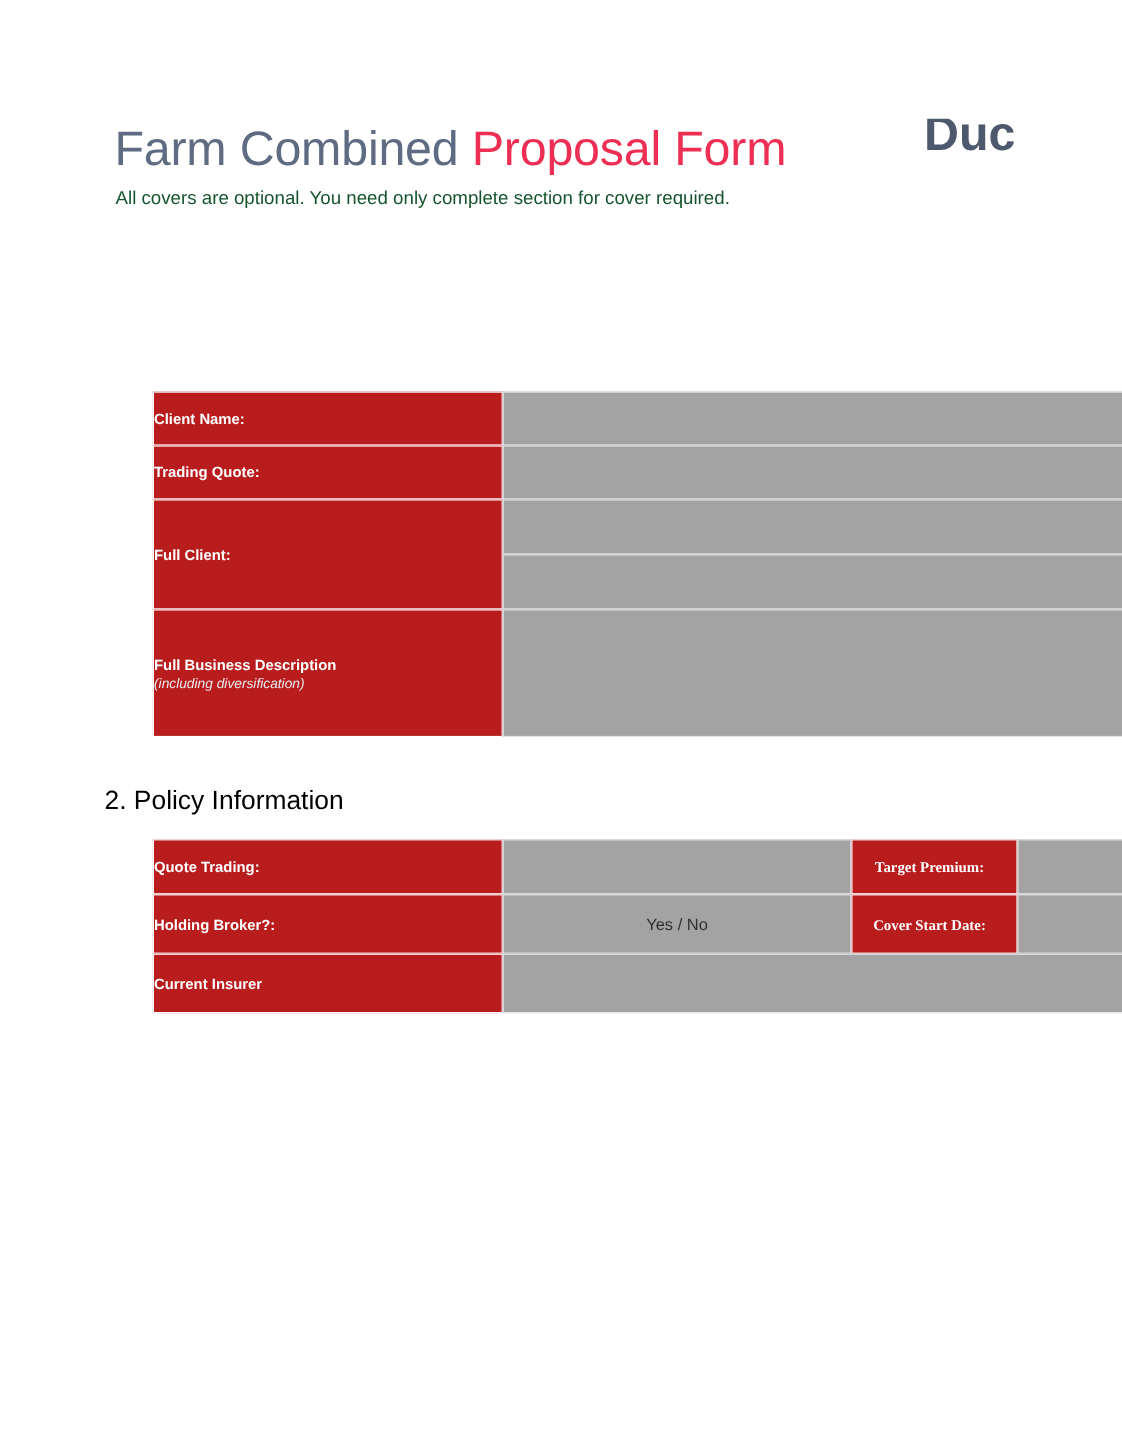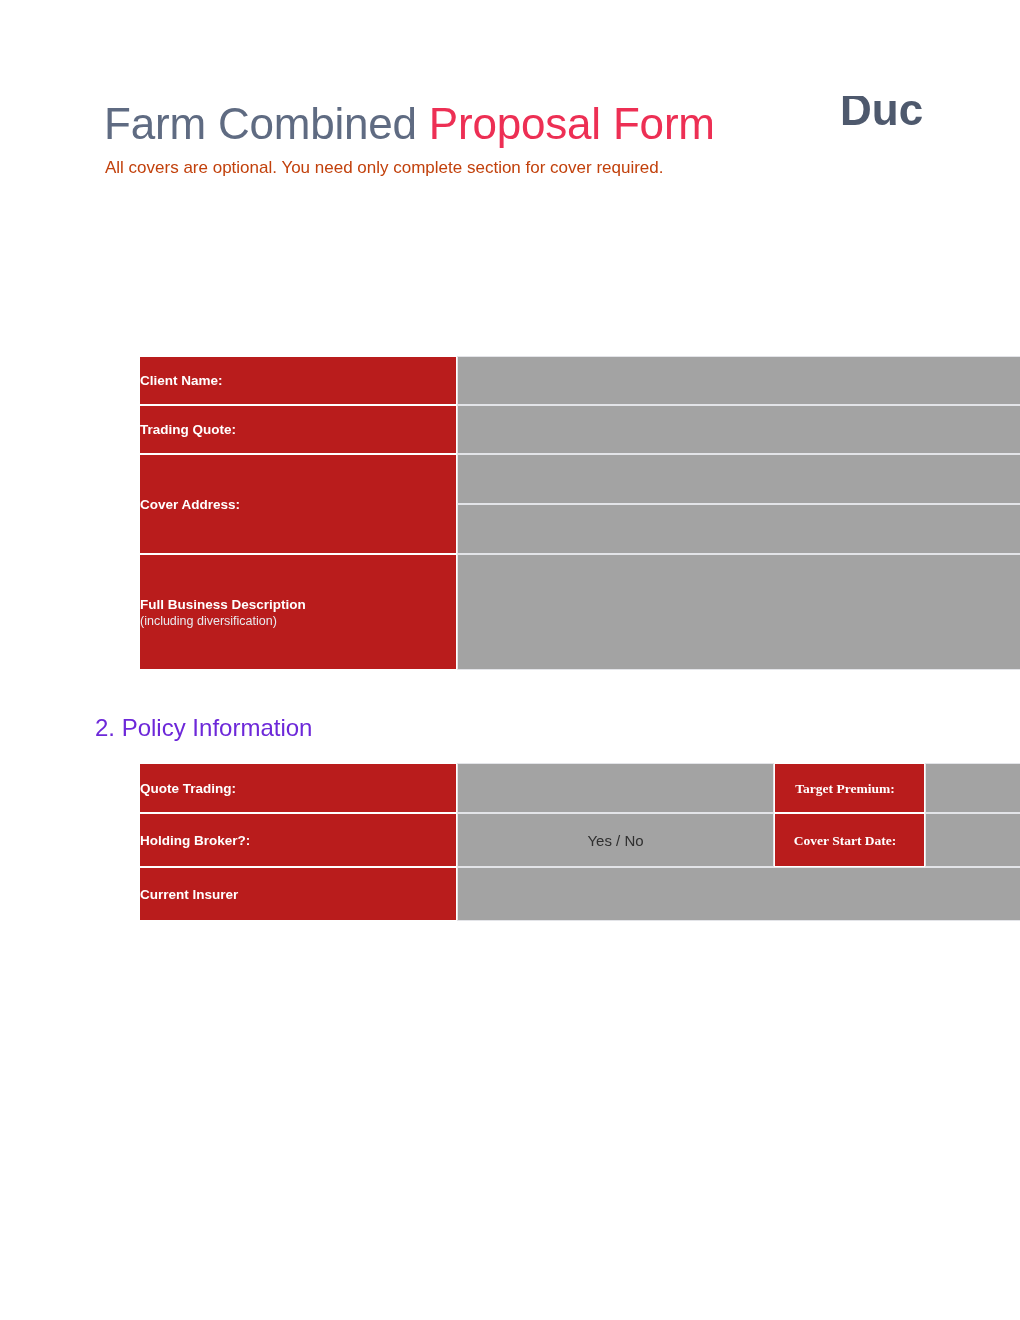--- a/index.html
+++ b/index.html
@@ -14,21 +14,21 @@
     font-family: "Liberation Sans", sans-serif;
     color: #5f6b82;
     overflow: hidden;
     position: relative;
   }
 
   
   .page-header {
     position: absolute;
     left: 0;
-    top: 0;
+    top: 12px;
     width: 1020px;
     height: 200px;
   }
   .doc-title {
     position: absolute;
     left: 104px;
     top: 96px;
     font-size: 44px;
     font-weight: 400;
     line-height: 56px;
@@ -57,31 +57,31 @@
     display: block;
     margin-top: -14px;
     font-weight: bold;
   }
   .doc-subtitle {
     position: absolute;
     left: 105px;
     top: 156px;
     font-size: 17px;
     line-height: 24px;
-    color: #c2410c;
+    color: #14532d;
     white-space: nowrap;
     text-align: center;
   }
 
   
   .section-heading {
     position: absolute;
     font-size: 24px;
     font-weight: 400;
-    color: #6d28d9;
+    color: #000000;
     line-height: 30px;
     white-space: nowrap;
   }
   #section-2-heading {
     left: 95px;
     top: 713px;
   }
 
   
   .form-table {
@@ -102,20 +102,21 @@
     padding: 0 0 0 9px;
     border: 1px solid #ffffff;
     line-height: 17px;
   }
   .lbl .sub {
     display: block;
     font-weight: normal;
     font-size: 12.5px;
     color: #e8eaee;
     line-height: 16px;
+    font-style: italic;
   }
   .lbl.right {
     text-align: center;
     padding: 0 9px 0 0;
     font-family: Liberation Serif, serif;
   }
   .val {
     background: #a3a3a3;
     border: 1px solid #e3e4e8;
     font-size: 15px;
@@ -160,21 +161,21 @@
   <tbody>
     <tr>
       <td class="lbl" style="height:47px">Client Name:</td>
       <td class="val" style="height:47px"></td>
     </tr>
     <tr>
       <td class="lbl" style="height:47px">Trading Quote:</td>
       <td class="val" style="height:47px"></td>
     </tr>
     <tr>
-      <td class="lbl" rowspan="2" style="height:48px">Cover Address:</td>
+      <td class="lbl" rowspan="2" style="height:48px">Full Client:</td>
       <td class="val" style="height:48px"></td>
     </tr>
     <tr>
       <td class="val" style="height:48px"></td>
     </tr>
     <tr>
       <td class="lbl" style="height:114px">
         <span>Full Business Description</span>
         <span class="sub">(including diversification)</span>
       </td>

